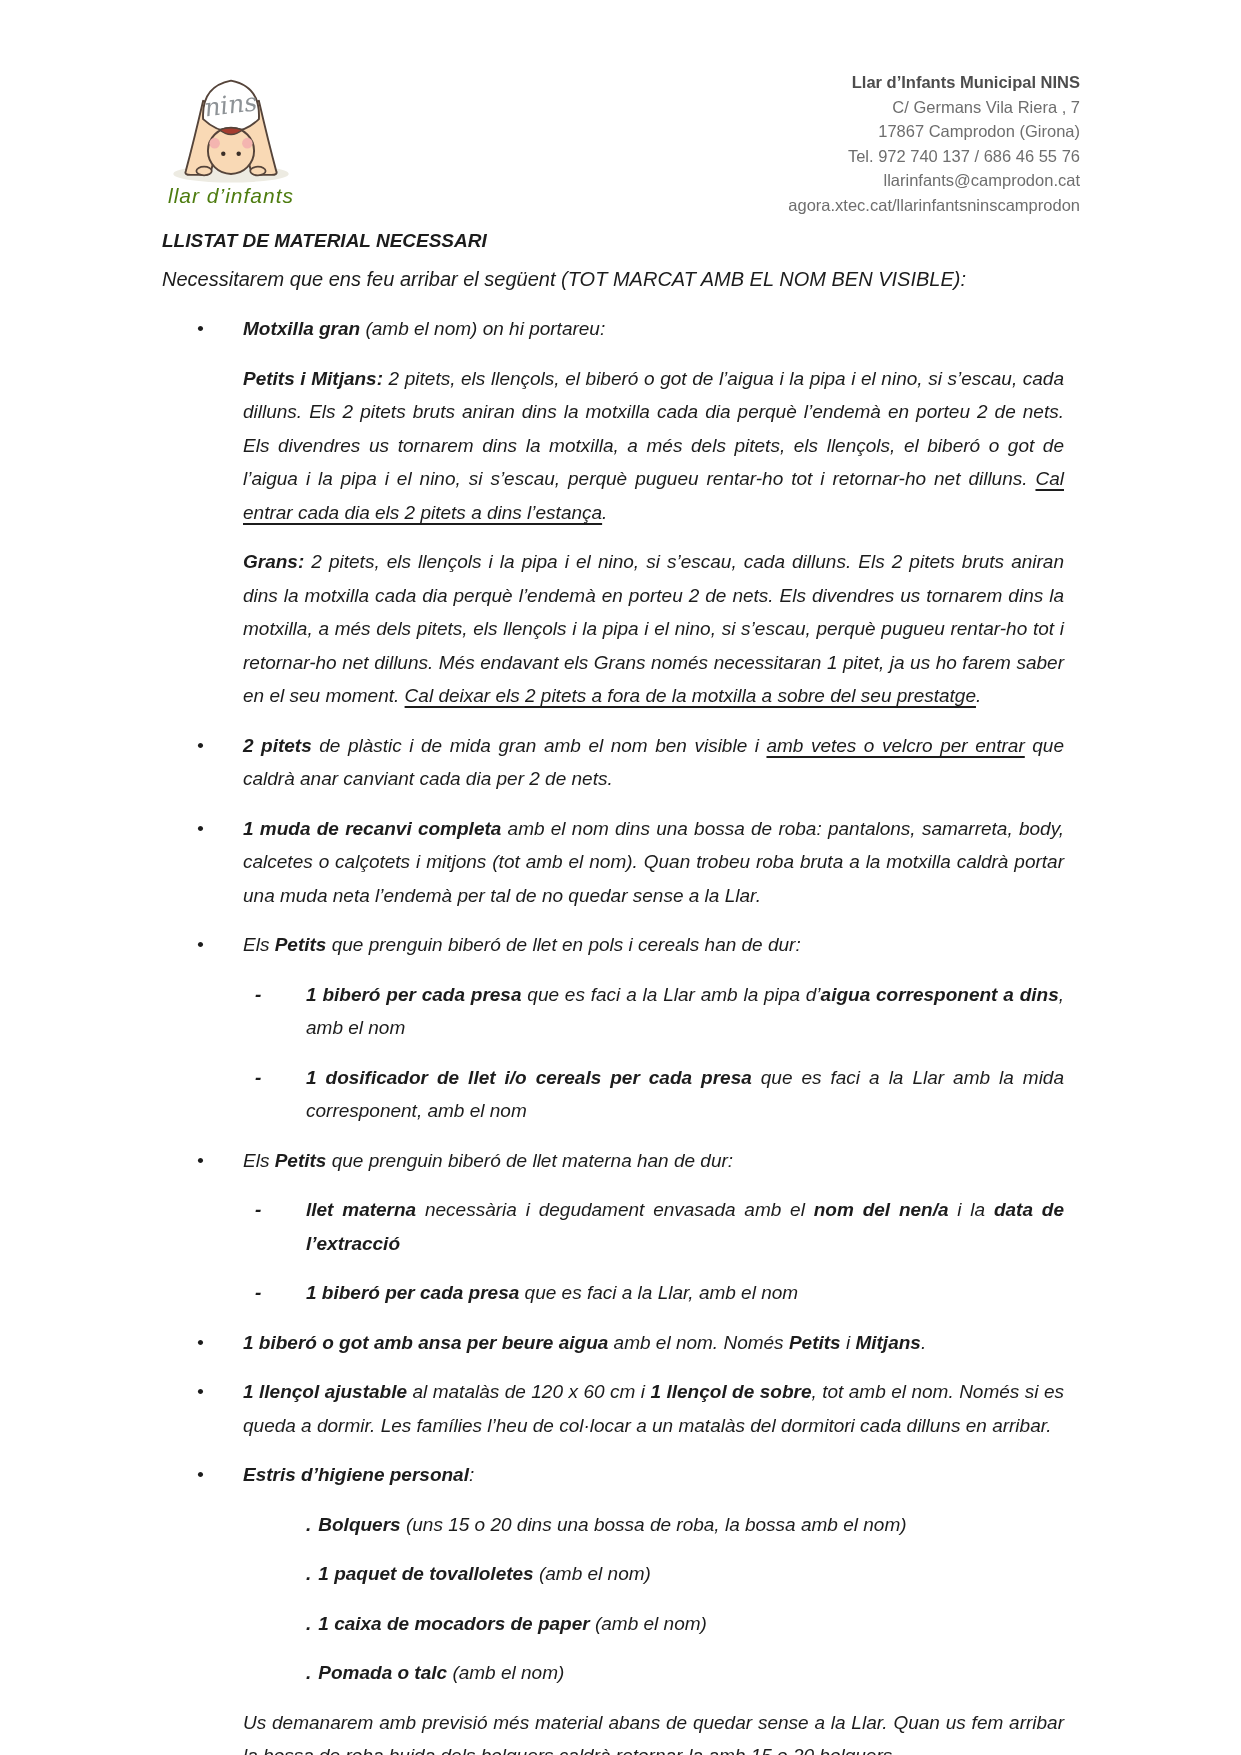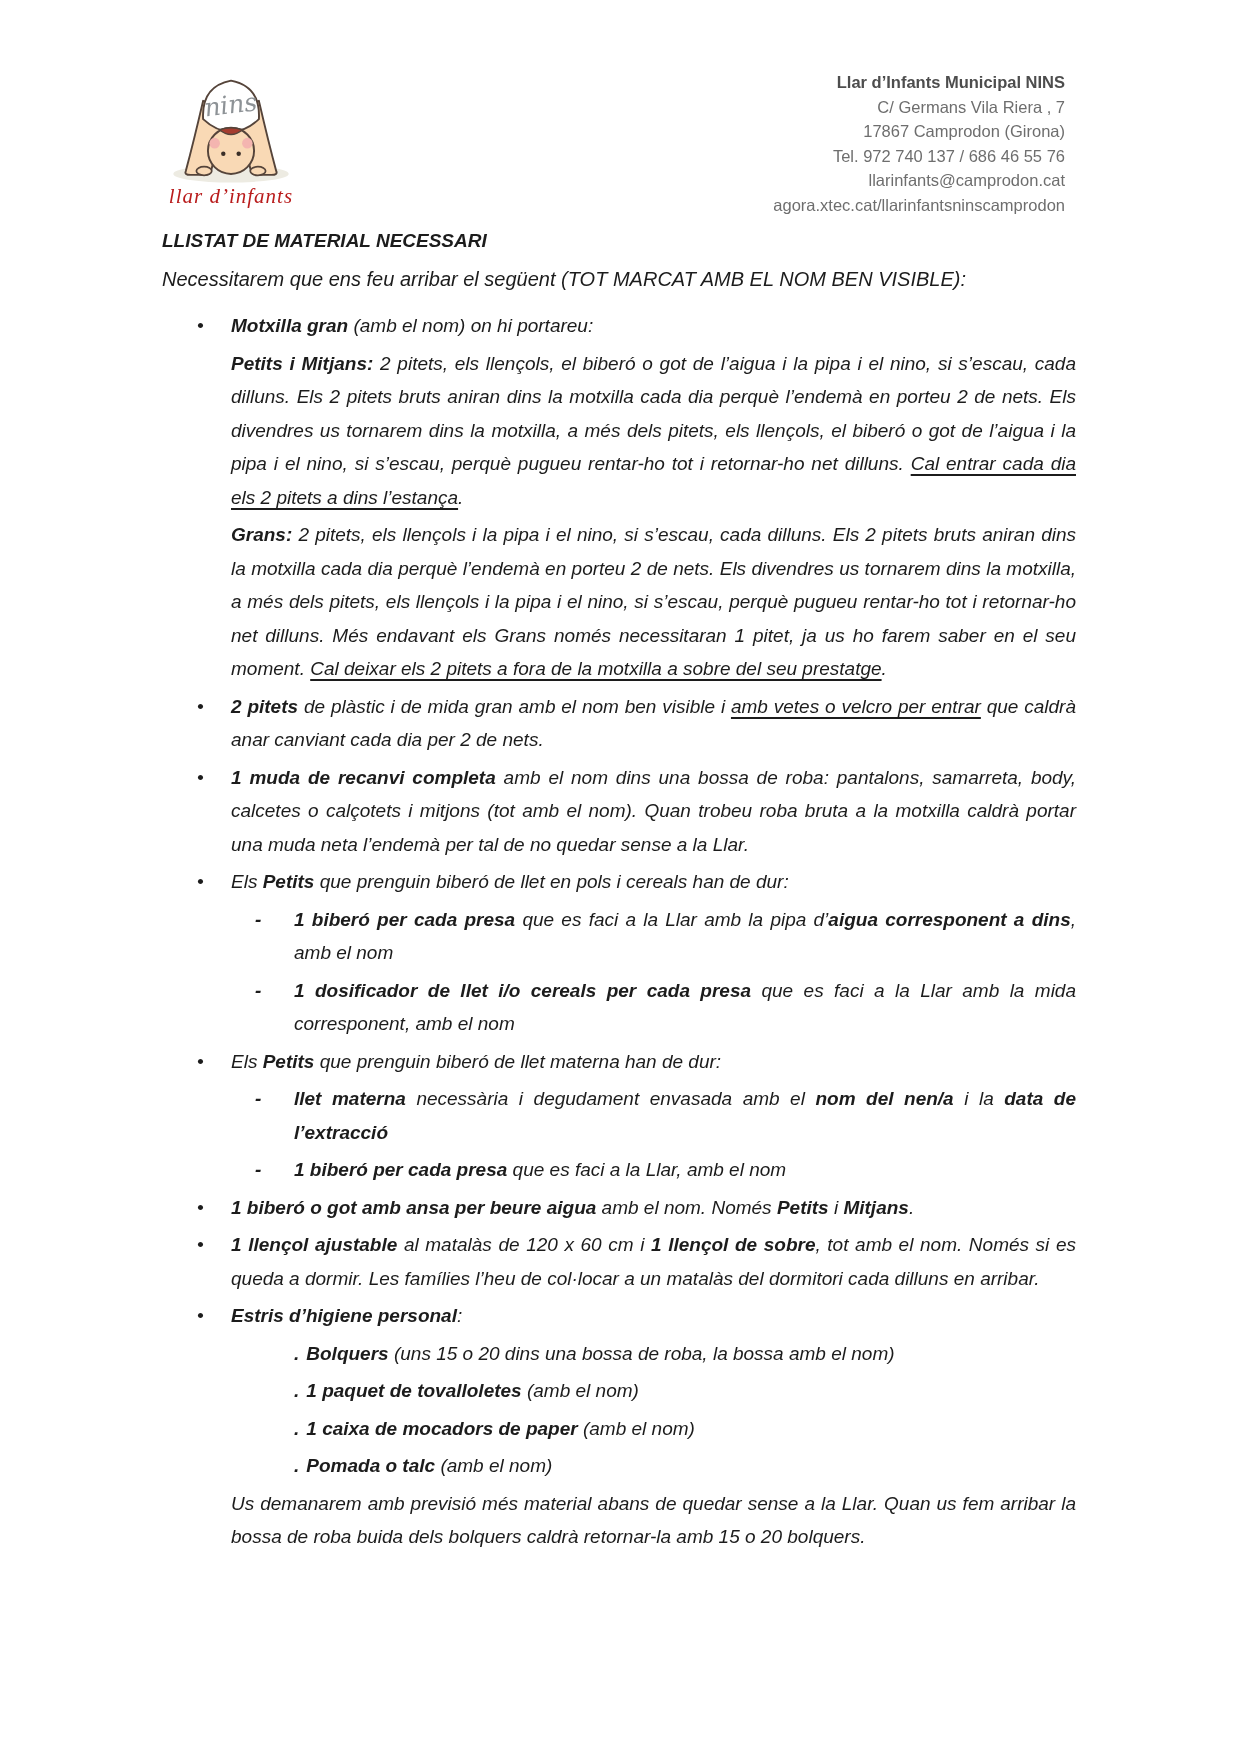--- a/index.html
+++ b/index.html
@@ -14,51 +14,51 @@
     position:relative;
     width:1241px;height:1755px;
     background:#ffffff;
     font-family:"Liberation Sans",sans-serif;
     color:var(--ink);
     overflow:hidden;
   }
   
   .logo-wrap{position:absolute;left:146px;top:58px;width:170px;text-align:center;}
   .logo-tagline{
-    font-family:Liberation Serif, serif;
+    font-family:Liberation Sans, sans-serif;
     font-style:italic;
     font-size:21px;
-    color:#b91c1c;
+    color:#4d7c0f;
     letter-spacing:1px;
     margin-top:-6px;
     white-space:nowrap;
   }
   .contact{
-    position:absolute;right:176px;top:70px;
+    position:absolute;right:161px;top:70px;
     text-align:right;
     font-size:16.5px;
     line-height:24.5px;
     color:var(--hdr-gray);
   }
   .contact .org-name{font-weight:bold;color:var(--hdr-dark);}
   
   .content{position:absolute;left:162px;top:224px;width:918px;font-style:italic;}
   .doc-title{font-weight:bold;font-size:19px;line-height:33.5px;margin:0 0 5px 0;}
   .intro{font-size:20px;line-height:33.5px;margin:0 0 13px 0;}
   .list{font-size:19px;line-height:33.5px;}
   .item{position:relative;}
   .item .ptext{text-align:justify;}
   .item.l1{padding-left:65px;}
   .item.l1 > .marker{position:absolute;left:35px;top:0;}
   .item.l2{padding-left:128px;}
   .item.l2 > .marker{position:absolute;left:93px;top:0;font-weight:bold;}
   .item.l3{padding-left:128px;}
   .item.l3 .marker{font-weight:bold;margin-right:7px;}
   .item.para{padding-left:65px;}
-  .item p{margin:4px;}
+  .item p{margin:16px;}
   span.b{font-weight:bold;}
   span.u{text-decoration:underline;text-underline-offset:4px;text-decoration-thickness:1.5px;}
 </style>
 </head>
 <body>
 
 <div class="page">
 
   <div class="logo-wrap">
     <svg width="150" height="128" viewBox="0 0 156 130">

